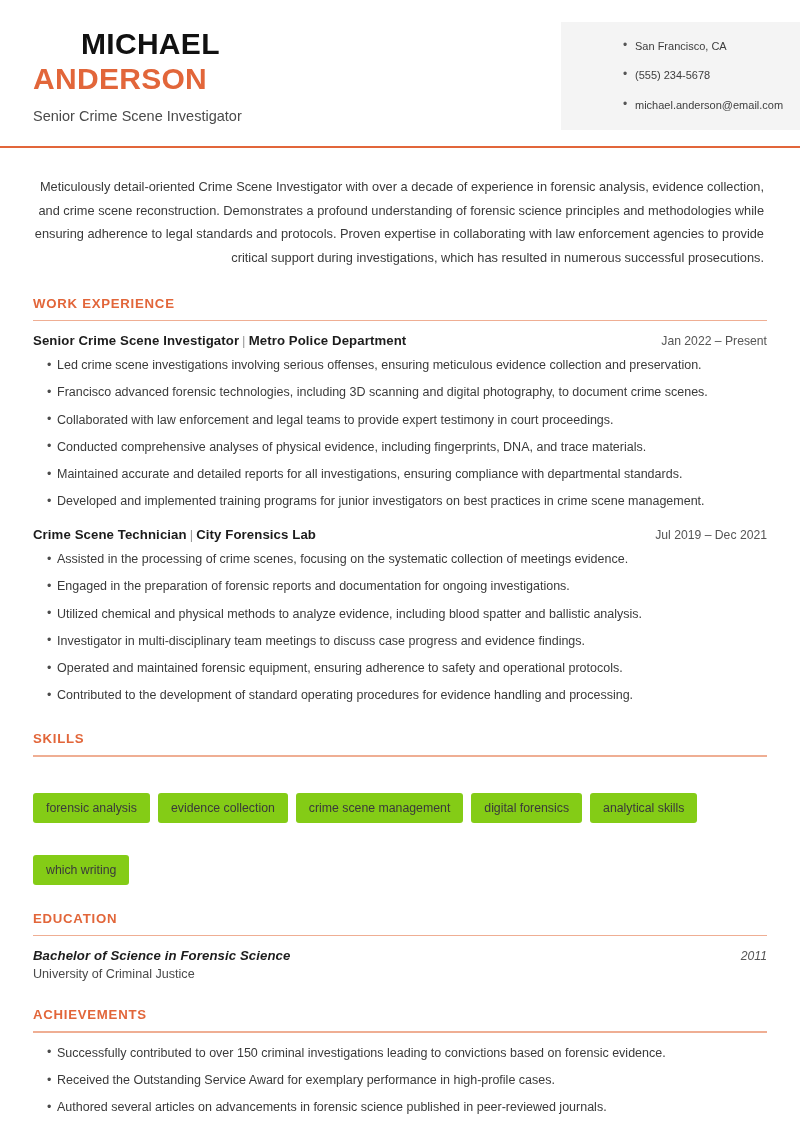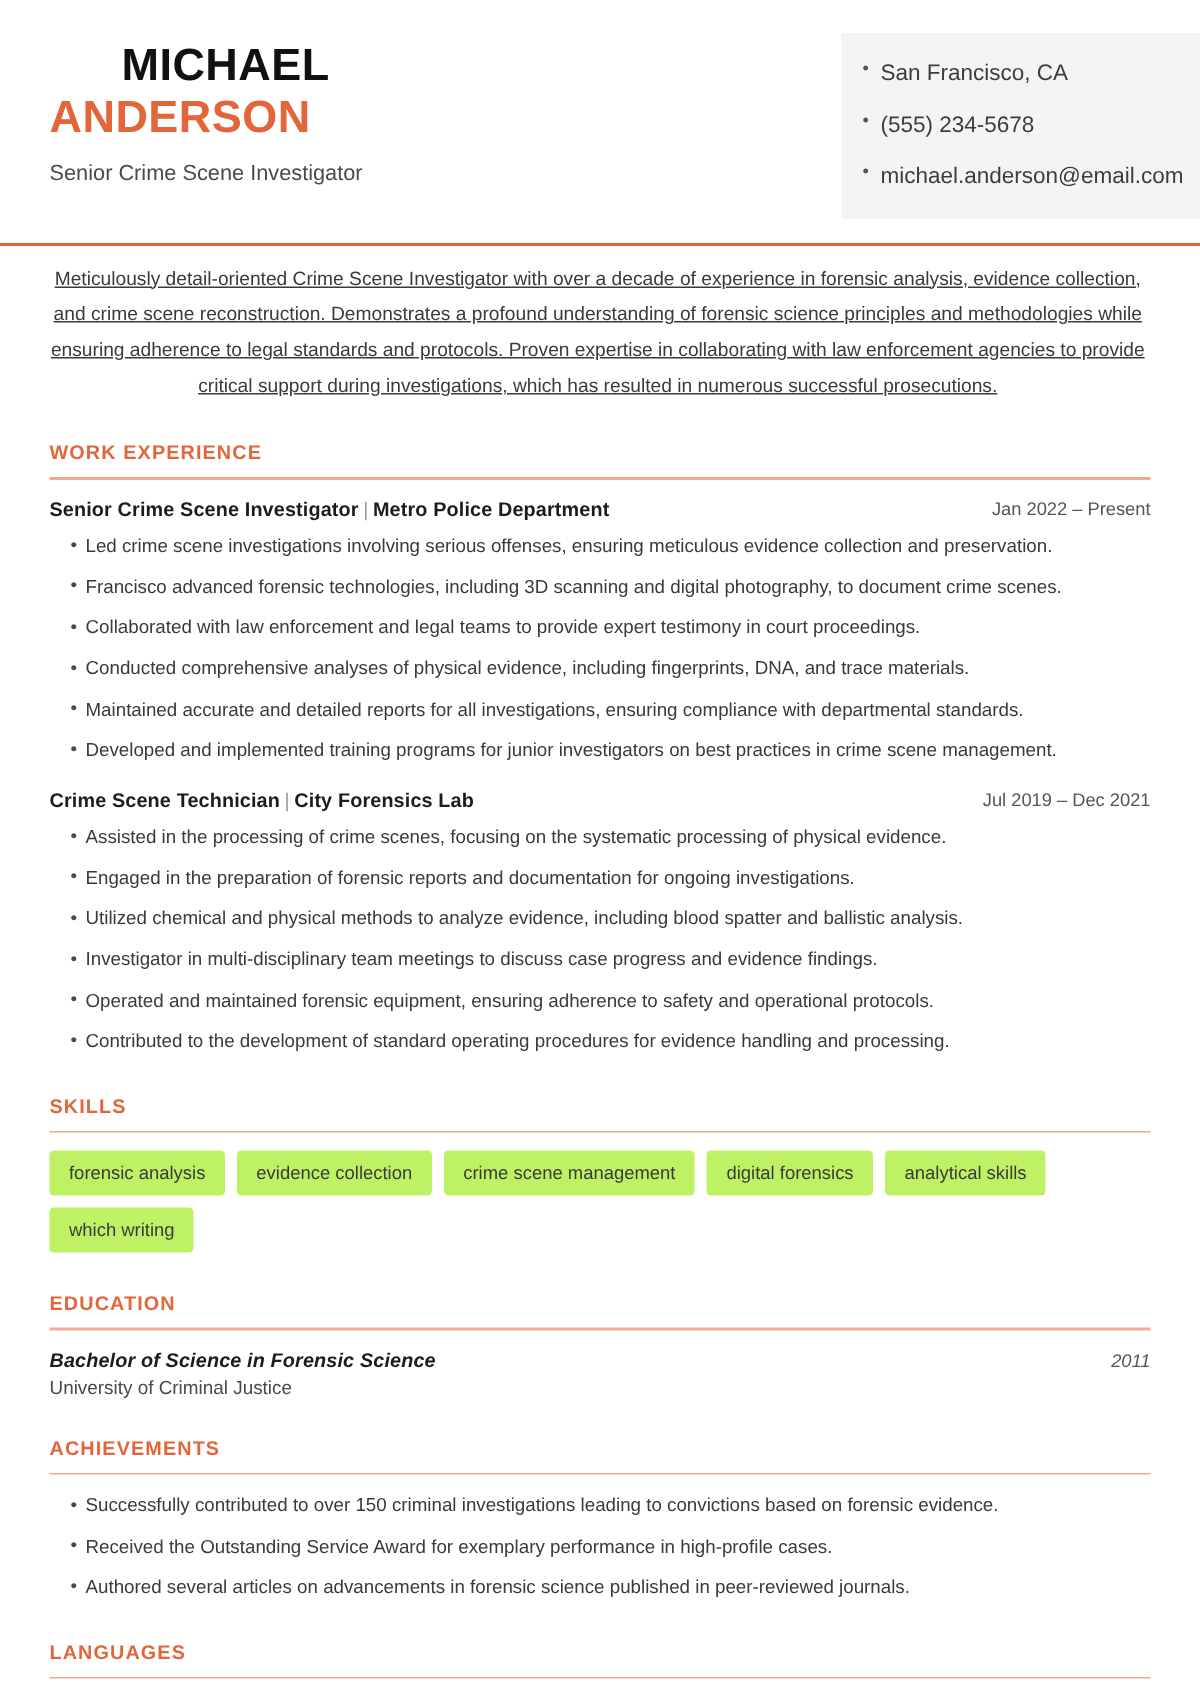--- a/index.html
+++ b/index.html
@@ -54,25 +54,26 @@
     padding: 17px 0 18px 0;
     box-sizing: border-box;
   }
   .contact-list {
     list-style: none;
     margin: 0;
     padding: 0 10px 0 26px;
   }
   .contact-list li {
     position: relative;
-    font-size: 15px;
+    font-size: 11px;
     color: #3d3d3d;
     line-height: 1.3;
     margin-bottom: 15px;
     word-break: break-word;
+    margin-left: 48px;
   }
   .contact-list li:last-child { margin-bottom: 0; }
   .contact-list li::before {
     content: "•";
     position: absolute;
     left: -12px;
     top: -1px;
     color: #555555;
     font-size: 12px;
   }
@@ -86,24 +87,23 @@
 
   
   .content {
     padding: 0 33px;
   }
 
   .summary {
     font-size: 12.8px;
     line-height: 1.85;
     color: #3a3a3a;
-    margin: 10px 0 0 0;
+    margin: 27px 0 0 0;
     padding-right: 3px;
-    text-align: center;
-    text-decoration: underline;
+    text-align: right;
   }
 
   .section { margin-top: 26px; }
   .section-title {
     font-size: 13.2px;
     font-weight: bold;
     color: #E2663A;
     letter-spacing: 0.75px;
     margin: 0 0 9px 0;
   }
@@ -170,27 +170,28 @@
   }
 
   
   .chips {
     display: flex;
     flex-wrap: wrap;
     gap: 8px;
     margin-top: 2px;
   }
   .chip {
-    background: #bef264;
+    background: #84cc16;
     border-radius: 3px;
     padding: 8px 13px;
     font-size: 12.3px;
     color: #3a3a3a;
     line-height: 1.15;
     white-space: nowrap;
+    margin-top: 24px;
   }
 
   
   .edu-head {
     display: flex;
     align-items: baseline;
     justify-content: space-between;
     gap: 8px;
     font-style: italic;
   }
@@ -244,21 +245,21 @@
       </div>
 
       <div class="entry">
         <div class="entry-head">
           <div class="entry-title">
             <span>Crime Scene Technician</span><span class="entry-sep">|</span><span>City Forensics Lab</span>
           </div>
           <div class="entry-date">Jul 2019 – Dec 2021</div>
         </div>
         <ul class="bullets">
-          <li>Assisted in the processing of crime scenes, focusing on the systematic processing of physical evidence.</li>
+          <li>Assisted in the processing of crime scenes, focusing on the systematic collection of meetings evidence.</li>
           <li>Engaged in the preparation of forensic reports and documentation for ongoing investigations.</li>
           <li>Utilized chemical and physical methods to analyze evidence, including blood spatter and ballistic analysis.</li>
           <li>Investigator in multi-disciplinary team meetings to discuss case progress and evidence findings.</li>
           <li>Operated and maintained forensic equipment, ensuring adherence to safety and operational protocols.</li>
           <li>Contributed to the development of standard operating procedures for evidence handling and processing.</li>
         </ul>
       </div>
     </div>
 
     <div class="section">

